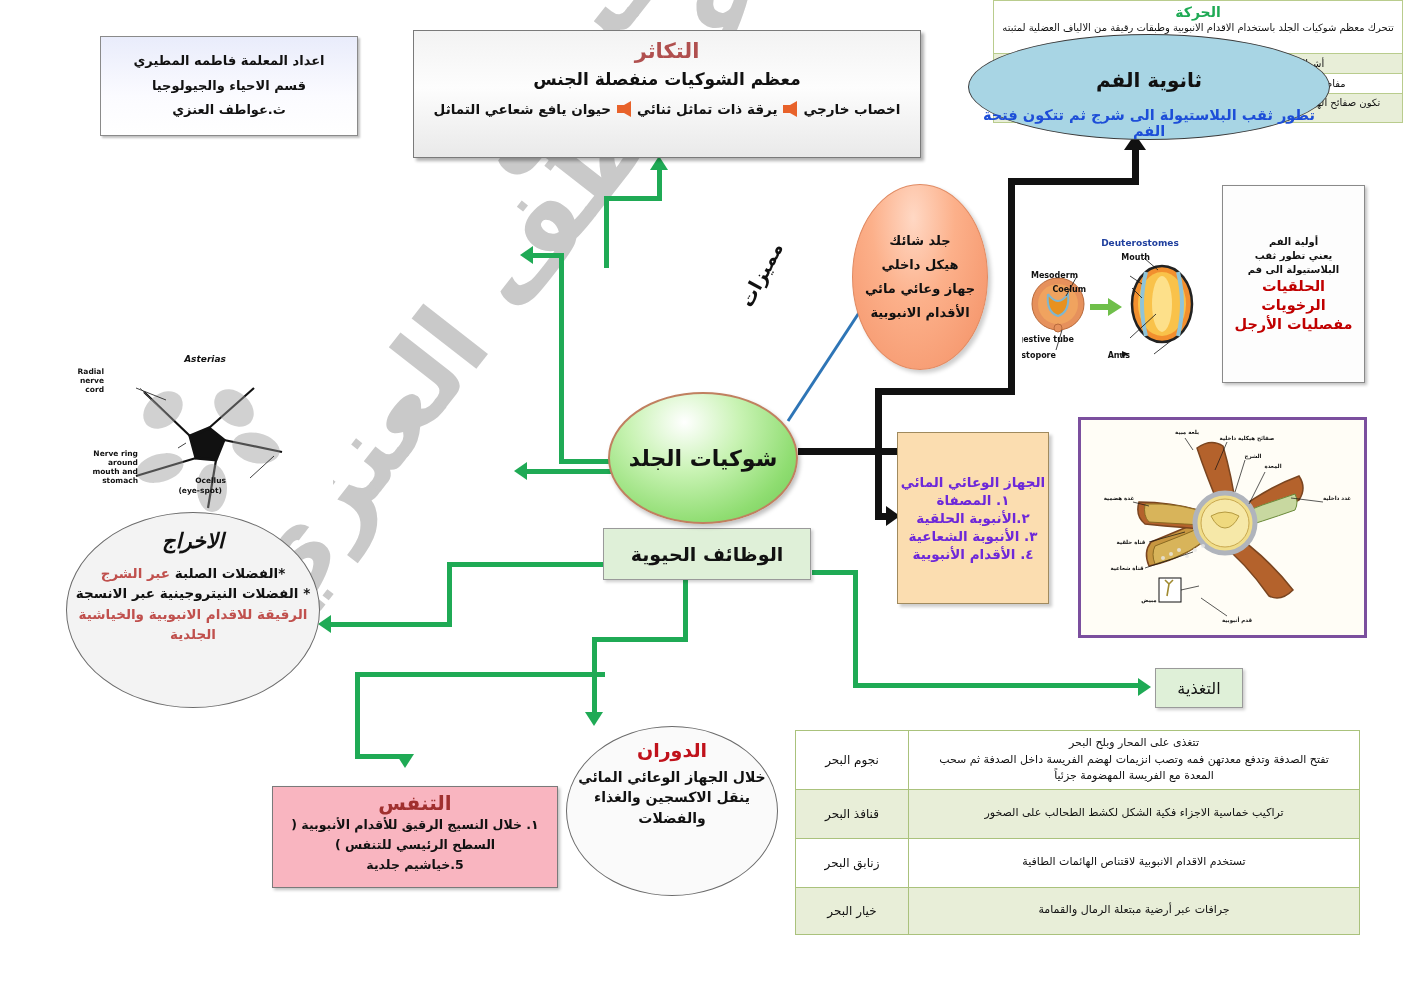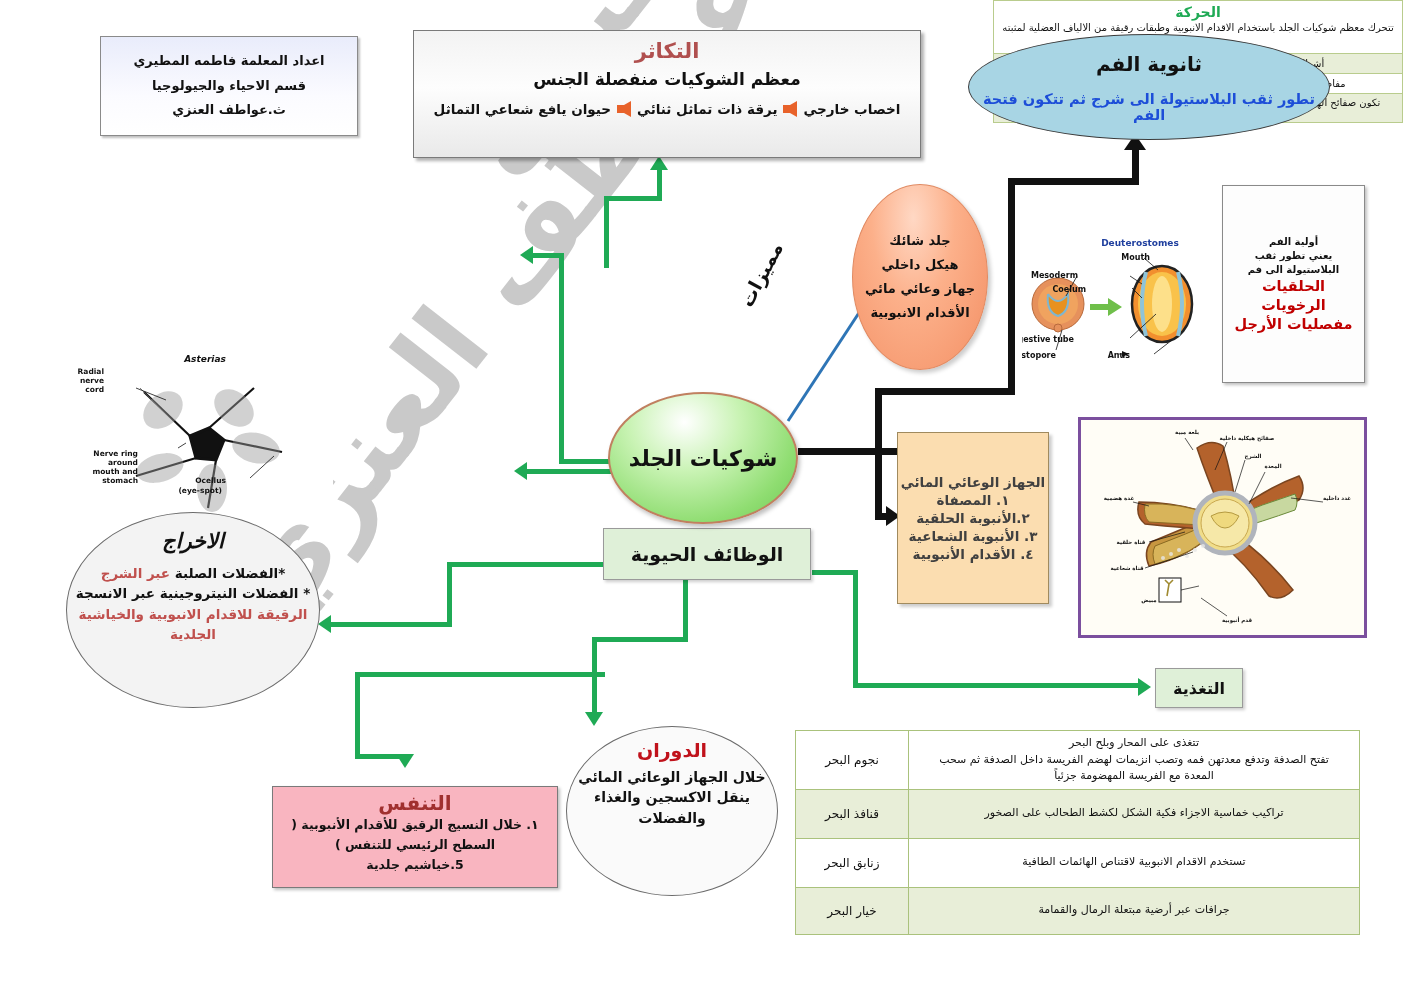--- a/index.html
+++ b/index.html
@@ -136,21 +136,21 @@
     border:1px solid #e08a62;
     box-shadow:3px 3px 4px rgba(0,0,0,.2);
     justify-content:center;
   }
   #feat .l{font-size:13px;font-weight:700;color:#111;line-height:1.85;}
 
   
   #deut{
     left:968px;top:34px;width:362px;height:106px;border-radius:50%;
     background:#a8d5e4;border:1px solid #3b3b3b;
-    justify-content:center;gap:15px;
+    justify-content:flex-end;gap:15px;
   }
   #deut .t{font-size:20px;font-weight:700;color:#111;}
   #deut .s{font-size:14.5px;font-weight:700;color:#1d4ed8;}
 
   
   #proto{
     left:1222px;top:185px;width:143px;height:198px;
     border:1px solid #8a8a8a;background:#fdfdfd;
     box-shadow:2px 2px 3px rgba(0,0,0,.25);
     justify-content:center;gap:3px;
@@ -158,37 +158,37 @@
   #proto .l{font-size:10px;font-weight:700;color:#111;}
   #proto .r{font-size:14.5px;font-weight:700;color:#c00000;}
 
   
   #wvs{
     left:897px;top:432px;width:152px;height:172px;
     border:1px solid #a08a5e;background:#fbddb0;
     box-shadow:3px 3px 3px rgba(0,0,0,.2);
     justify-content:center;gap:2px;
   }
-  #wvs .l{font-size:13.5px;font-weight:700;color:#404040;}
+  #wvs .l{font-size:13.5px;font-weight:700;color:#6d28d9;}
 
   
   #vital{
     left:603px;top:528px;width:208px;height:52px;
     border:1px solid #9a9a9a;background:#dff0d8;
     box-shadow:2px 2px 3px rgba(0,0,0,.2);
   }
   #vital .t{font-size:19px;font-weight:700;color:#111;}
 
   
   #nutri{
     left:1155px;top:668px;width:88px;height:40px;
     border:1px solid #9a9a9a;background:#dff0d8;
     box-shadow:2px 2px 3px rgba(0,0,0,.2);
   }
-  #nutri .t{font-size:16px;font-weight:700;color:#111;}
+  #nutri .t{font-size:16px;font-weight:400;color:#111;}
 
   
   #ntbl{
     position:absolute;left:795px;top:730px;width:565px;z-index:5;
     border-collapse:collapse;font-size:11px;
   }
   #ntbl td{border:1px solid #aac27c;padding:4px 18px;color:#111;vertical-align:middle;}
   #ntbl .name{width:76px;text-align:center;font-size:12px;}
   #ntbl .desc{text-align:center;line-height:1.5;}
 

